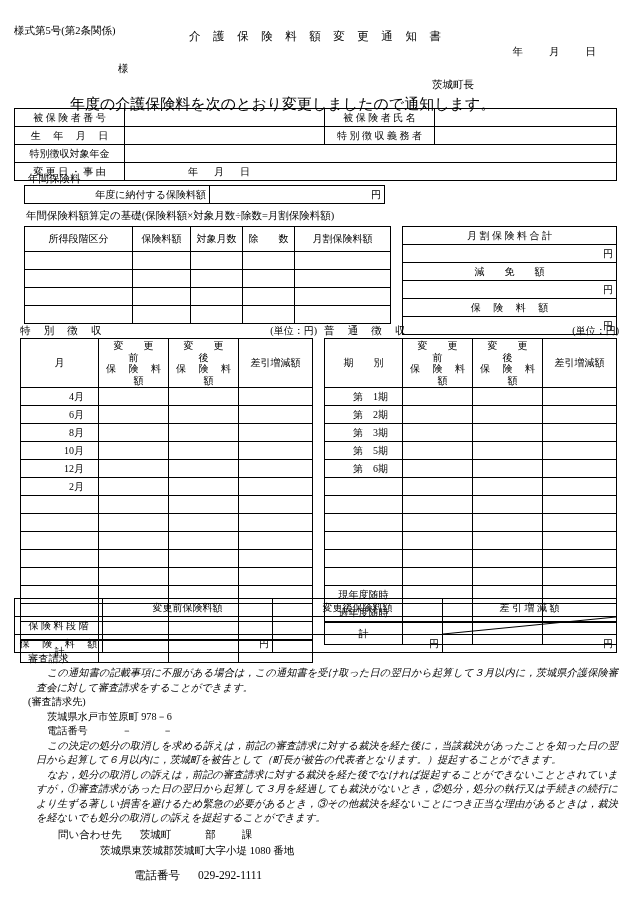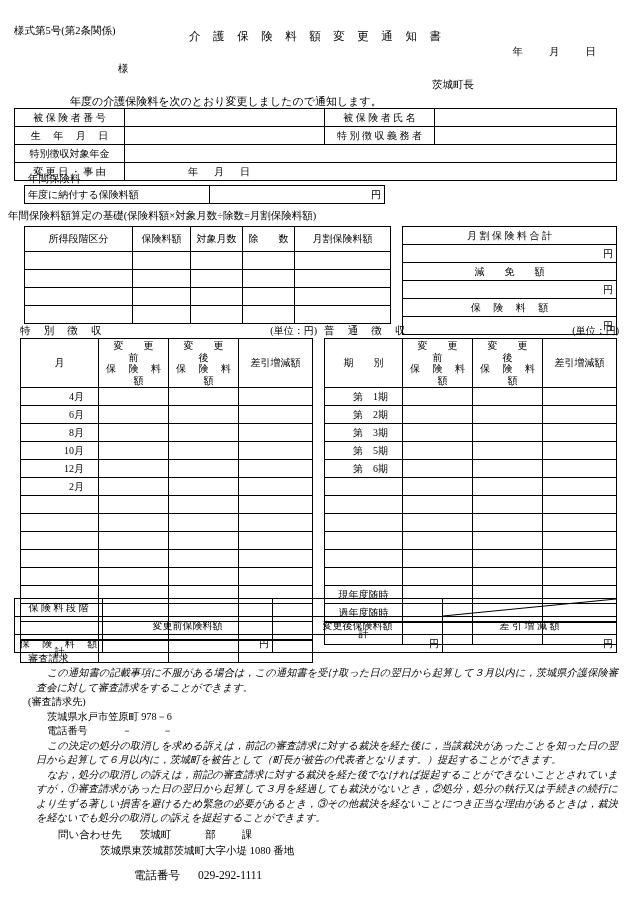--- a/index.html
+++ b/index.html
@@ -18,21 +18,21 @@
     line-height: 1.35;
     overflow: hidden;
   }
   .page {
     position: absolute;
     left: 0; top: 0;
     width: 630px;
     height: 903px;
     padding: 0;
   }
-  .center { text-align: left; }
+  .center { text-align: right; }
 
   
   .formno {
     position: absolute;
     left: 14px; top: 24px;
     font-size: 10.5px;
   }
   .doctitle {
     position: absolute;
     left: 0; top: 29px;
@@ -60,21 +60,21 @@
     font-size: 10.5px;
   }
   .issuer {
     position: absolute;
     left: 432px; top: 78px;
     font-size: 10.5px;
   }
   .leadline {
     position: absolute;
     left: 70px; top: 94px;
-    font-size: 11px;
+    font-size: 15px;
   }
 
   
   table.grid {
     border-collapse: collapse;
     table-layout: fixed;
   }
   table.grid td {
     border: 1px solid #000;
     font-size: 10px;
@@ -103,21 +103,21 @@
     position: absolute;
     left: 24px; top: 185px;
     width: 360px;
   }
   .t2 td { height: 16px; }
   .yen { text-align: right; padding-right: 6px; }
 
   
   .sec-basis {
     position: absolute;
-    left: 8px; top: 209px;
+    left: 26px; top: 209px;
     font-size: 10.5px;
   }
 
   
   .t3 {
     position: absolute;
     left: 24px; top: 226px;
     width: 366px;
   }
   .t3 td { height: 15px; }
@@ -610,34 +610,34 @@
 
   <table class="grid t7">
     <colgroup>
       <col style="width:88px">
         <col style="width:170px">
         <col style="width:170px">
         <col style="width:174px">
     </colgroup>
     <tbody>
       <tr>
+        <td></td>
+        <td class="hdc">変更前保険料額</td>
+        <td class="hdc">変更後保険料額</td>
+        <td class="hdc">差 引 増 減 額</td>
+      </tr>
+      <tr>
         <td class="lb">保 険 料 段 階</td>
         <td></td>
         <td></td>
         <td class="diagcell">
           <svg viewBox="0 0 174 19" preserveAspectRatio="none">
             <line x1="0" y1="19" x2="174" y2="0" stroke="#000" stroke-width="1" vector-effect="non-scaling-stroke"></line>
           </svg>
         </td>
-      </tr>
-      <tr>
-        <td></td>
-        <td class="hdc">変更前保険料額</td>
-        <td class="hdc">変更後保険料額</td>
-        <td class="hdc">差 引 増 減 額</td>
       </tr>
       <tr>
         <td class="lb">保 　険 　料 　額</td>
         <td class="yen">円</td>
         <td class="yen">円</td>
         <td class="yen">円</td>
       </tr>
     </tbody>
   </table>
 

